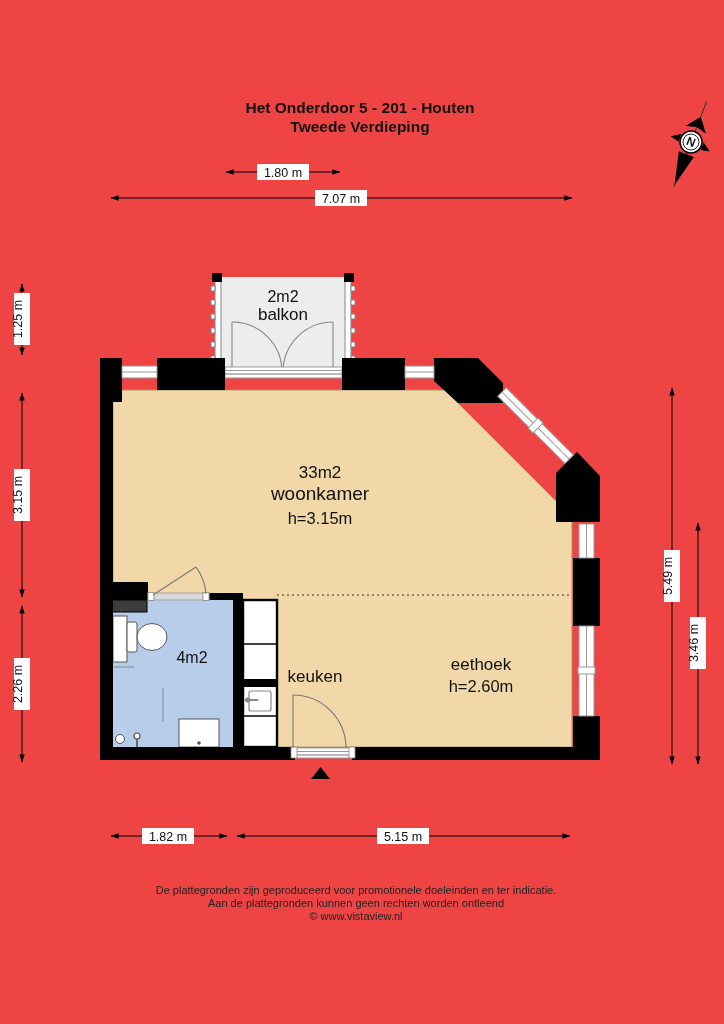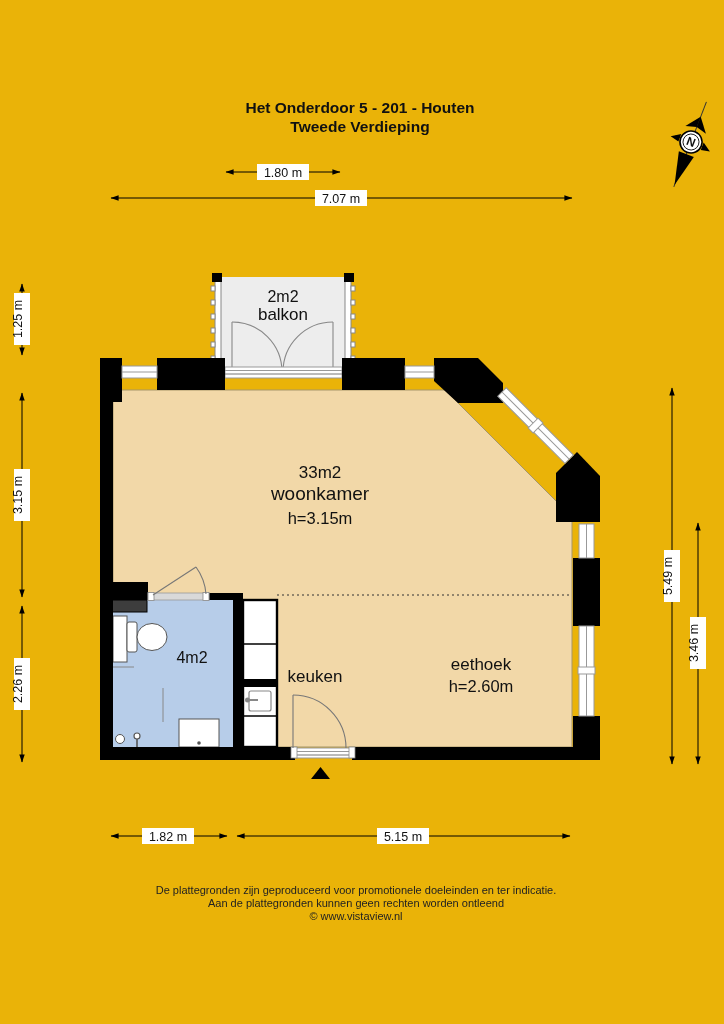--- a/index.html
+++ b/index.html
@@ -1,17 +1,17 @@
 <!DOCTYPE html>
 <html><head>
 <meta charset="utf-8">
 <style>
   html,body{margin:0;padding:0;background:#ffffff;}
   .page{
-    position:relative;width:724px;height:1024px;background:#eab308;overflow:hidden;
+    position:relative;width:724px;height:1024px;background:#ef4444;overflow:hidden;
     font-family:"Liberation Sans", sans-serif;
   }
   svg text{font-family:"Liberation Sans", sans-serif;fill:#111;}
   .title-line{font-weight:bold;font-size:15.5px;}
   .dim-label{font-size:12.5px;}
   .room-name{font-size:19px;}
   .room-name-sm{font-size:17px;}
   .room-area{font-size:16px;}
   .room-h{font-size:16.5px;}
   .footer-line{font-size:11px;fill:#222;}

